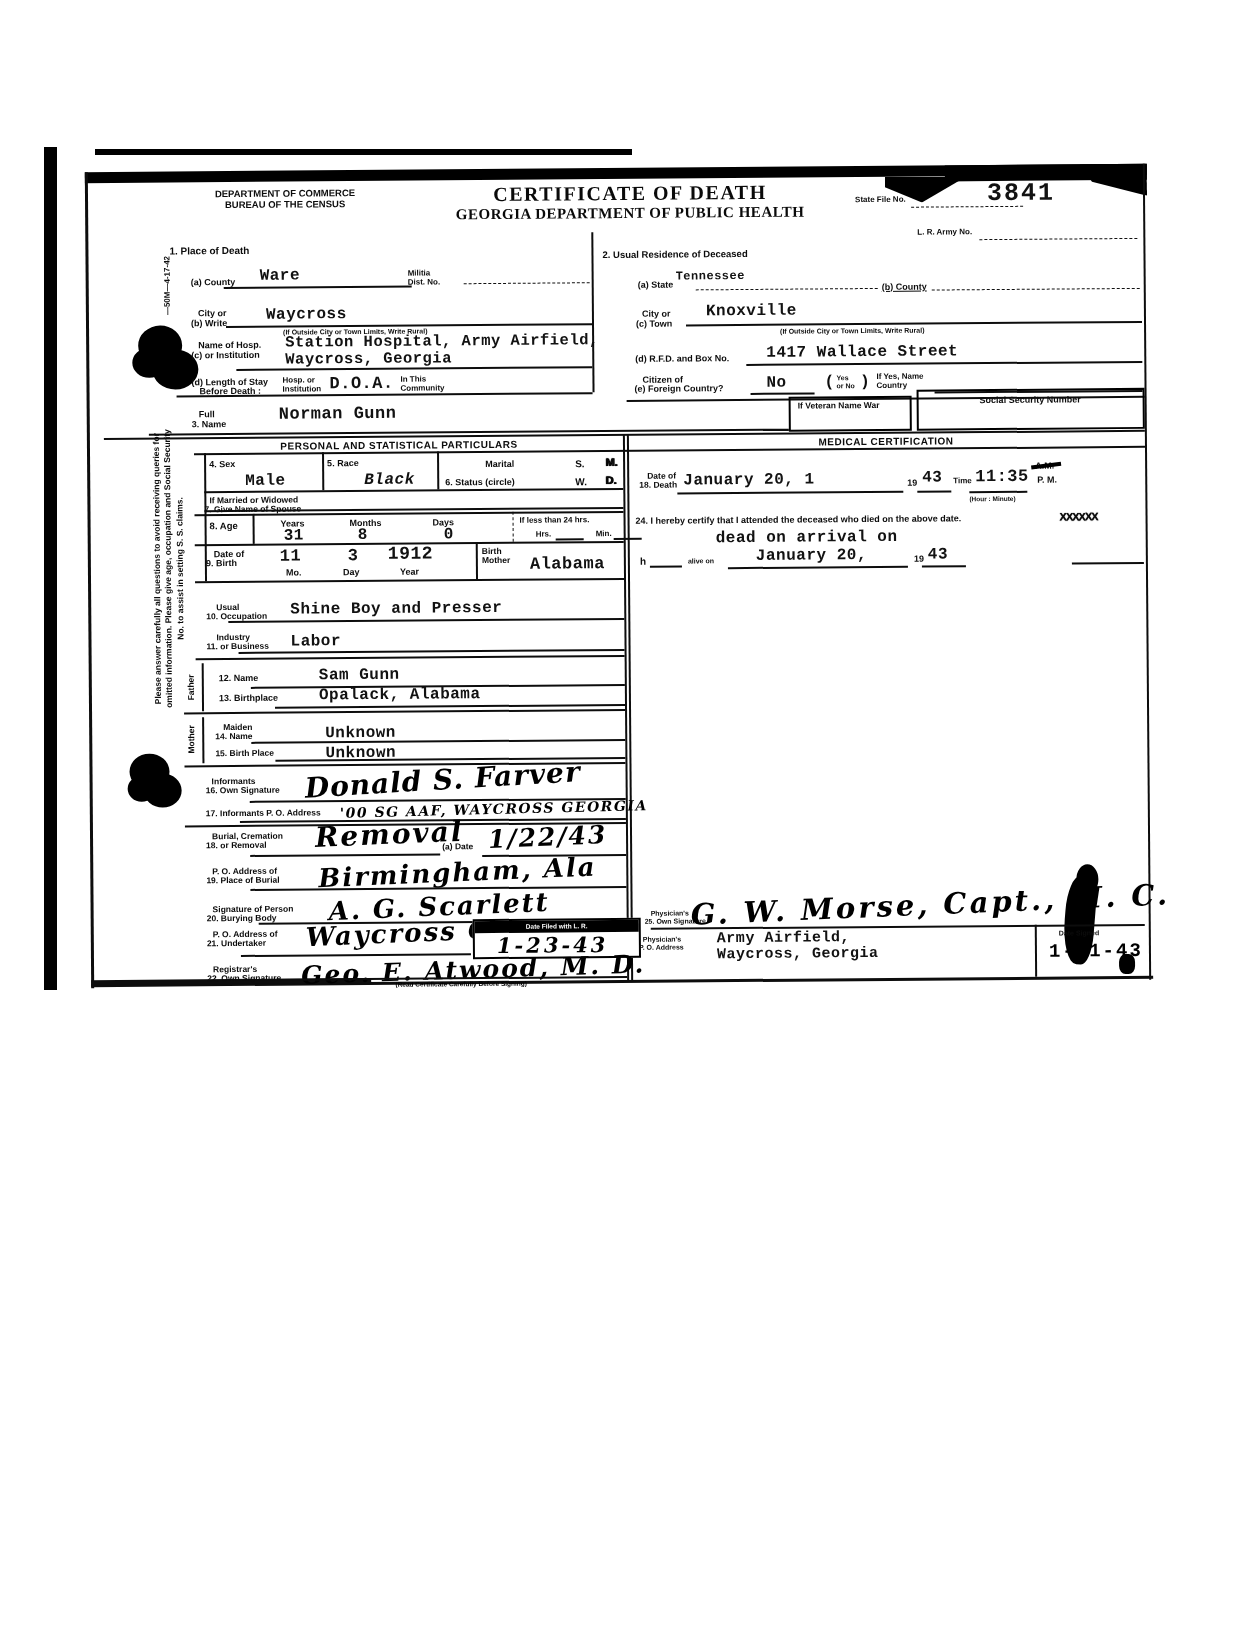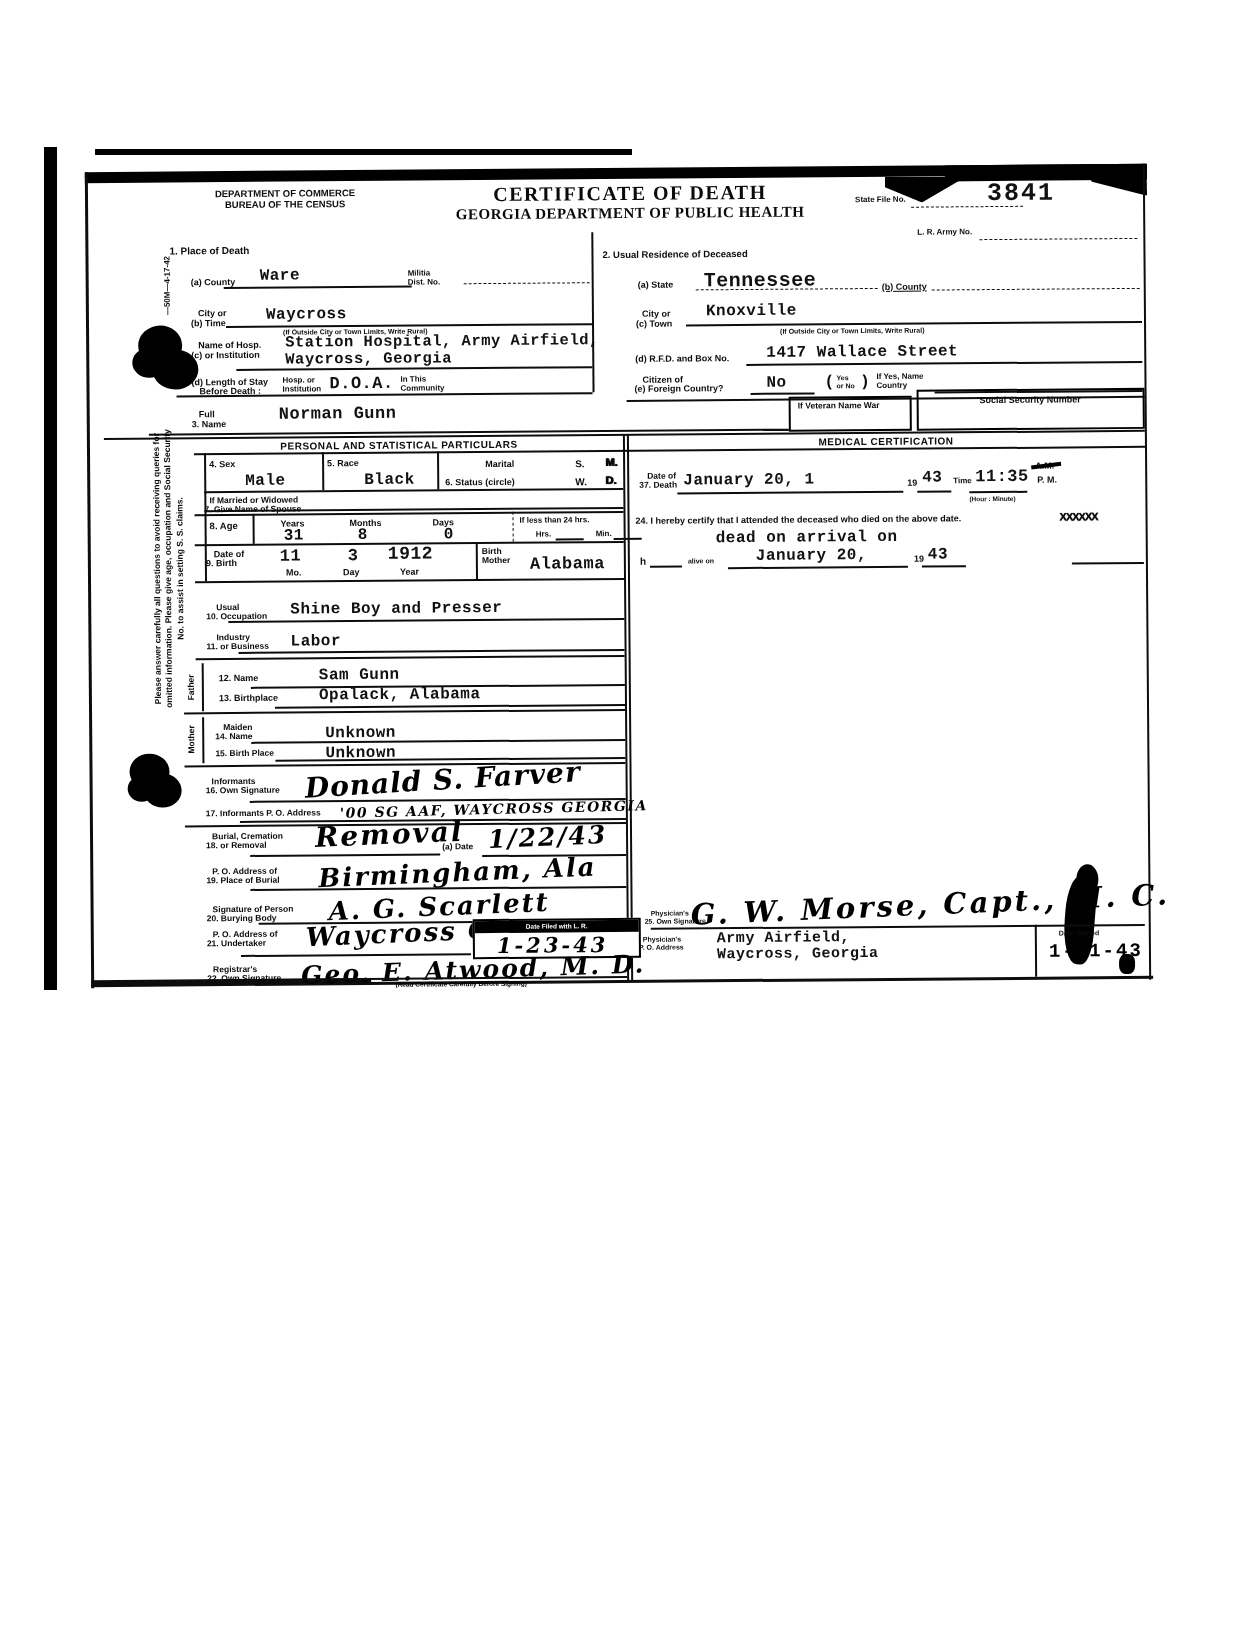--- a/index.html
+++ b/index.html
@@ -71,21 +71,21 @@
 
     <div class="lb lb10" style="left:84px;top:74px;">1. Place of Death</div>
     <div class="lb" style="left:105px;top:106px;">(a) County</div>
     <div class="tw" style="left:174px;top:96px;font-size:16px;">Ware</div>
     <div class="hl" style="left:138px;top:116px;width:188px;"></div>
     <div class="lb lb8" style="left:322px;top:100px;">Militia</div>
     <div class="lb lb8" style="left:322px;top:109px;">Dist. No.</div>
     <div class="dash" style="left:378px;top:114px;width:126px;"></div>
 
     <div class="lb" style="left:112px;top:137px;">City or</div>
-    <div class="lb" style="left:105px;top:147px;">(b) Time</div>
+    <div class="lb" style="left:105px;top:147px;">(b) Write</div>
     <div class="tw" style="left:180px;top:135px;font-size:16px;">Waycross</div>
     <div class="hl" style="left:140px;top:155px;width:366px;"></div>
     <div class="lb lb7" style="left:197px;top:158px;">(If Outside City or Town Limits, Write Rural)</div>
 
     <div class="lb" style="left:112px;top:169px;">Name of Hosp.</div>
     <div class="lb" style="left:105px;top:179px;">(c) or Institution</div>
     <div class="tw" style="left:199px;top:163px;font-size:15.5px;">Station Hospital, Army Airfield,</div>
     <div class="tw" style="left:199px;top:180px;font-size:15.5px;">Waycross, Georgia</div>
     <div class="hl" style="left:150px;top:198px;width:356px;"></div>
 
@@ -95,21 +95,21 @@
     <div class="lb lb8" style="left:196px;top:215px;">Institution</div>
     <div class="tw" style="left:243px;top:204px;font-size:17px;">D.O.A.</div>
     <div class="lb lb8" style="left:314px;top:206px;">In This</div>
     <div class="lb lb8" style="left:314px;top:215px;">Community</div>
     <div class="hl h2" style="left:90px;top:224px;width:416px;"></div>
 
     <div class="vl" style="left:506px;top:64px;height:160px;"></div>
 
     <div class="lb" style="left:517px;top:82px;font-size:9.5px;">2. Usual Residence of Deceased</div>
     <div class="lb" style="left:552px;top:112px;">(a) State</div>
-    <div class="tw" style="left:618px;top:102px;font-size:20px;">Tennessee</div>
+    <div class="tw" style="left:590px;top:102px;font-size:12px;">Tennessee</div>
     <div class="dash" style="left:610px;top:122px;width:182px;"></div>
     <div class="lb" style="left:796px;top:116px;text-decoration:underline;">(b) County</div>
     <div class="dash" style="left:846px;top:124px;width:208px;"></div>
 
     <div class="lb" style="left:556px;top:141px;">City or</div>
     <div class="lb" style="left:550px;top:151px;">(c) Town</div>
     <div class="tw" style="left:620px;top:135px;font-size:16px;">Knoxville</div>
     <div class="hl" style="left:600px;top:157px;width:456px;"></div>
     <div class="lb lb7" style="left:694px;top:161px;">(If Outside City or Town Limits, Write Rural)</div>
 
@@ -148,21 +148,21 @@
 
     <div class="vl" style="left:536px;top:266px;height:546px;"></div>
     <div class="vl" style="left:540px;top:266px;height:546px;"></div>
 
     <div class="vl" style="left:117px;top:282px;height:128px;"></div>
     <div class="vl" style="left:235px;top:282px;height:38px;"></div>
     <div class="vl" style="left:350px;top:282px;height:38px;"></div>
     <div class="lb" style="left:122px;top:288px;">4. Sex</div>
     <div class="tw" style="left:158px;top:301px;font-size:16px;">Male</div>
     <div class="lb" style="left:240px;top:288px;">5. Race</div>
-    <div class="tw" style="left:277px;top:301px;font-size:16px;">Black</div>
+    <div class="tw" style="left:277px;top:301px;font-size:16px;font-style:italic;">Black</div>
     <div class="lb" style="left:398px;top:290px;">Marital</div>
     <div class="lb" style="left:358px;top:308px;">6. Status (circle)</div>
     <div class="lb" style="left:488px;top:290px;font-size:10px;">S.</div>
     <div class="lb lb11" style="left:518px;top:288px;text-shadow:0 0 1px #000,1px 0 0 #000;">M.</div>
     <div class="lb" style="left:488px;top:308px;font-size:10px;">W.</div>
     <div class="lb lb11" style="left:518px;top:306px;text-shadow:0 0 1px #000,1px 0 0 #000;">D.</div>
     <div class="hl" style="left:117px;top:320px;width:419px;"></div>
 
     <div class="lb lb85" style="left:122px;top:325px;">If Married or Widowed</div>
     <div class="lb lb85" style="left:117px;top:334px;">7. Give Name of Spouse</div>
@@ -269,21 +269,21 @@
     </div>
     <div class="hl" style="left:150px;top:784px;width:230px;"></div>
 
     <div class="lb lb85" style="left:122px;top:794px;">Registrar's</div>
     <div class="lb lb85" style="left:116px;top:803px;">22. Own Signature</div>
     <div class="hw" style="left:210px;top:786px;font-size:25px;transform:rotate(-1.5deg);letter-spacing:2px;">Geo. E. Atwood, M. D.</div>
     <div class="hl" style="left:160px;top:808px;width:376px;"></div>
     <div class="lb lb6 ctr" style="left:250px;top:811px;width:240px;color:#000;">(Read Certificate Carefully Before Signing)</div>
 
     <div class="lb lb85" style="left:560px;top:304px;">Date of</div>
-    <div class="lb lb85" style="left:552px;top:313px;">37. Death</div>
+    <div class="lb lb85" style="left:552px;top:313px;">18. Death</div>
     <div class="tw" style="left:596px;top:304px;font-size:16px;">January 20, 1</div>
     <div class="hl" style="left:590px;top:325px;width:226px;"></div>
     <div class="lb" style="left:820px;top:312px;">19</div>
     <div class="tw" style="left:835px;top:303px;font-size:16px;">43</div>
     <div class="hl" style="left:830px;top:325px;width:34px;"></div>
     <div class="lb lb8" style="left:866px;top:312px;">Time</div>
     <div class="tw" style="left:888px;top:302px;font-size:17px;">11:35</div>
     <div class="hl" style="left:882px;top:326px;width:58px;"></div>
     <div class="lb lb6" style="left:882px;top:330px;">(Hour : Minute)</div>
     <div class="lb strike" style="left:948px;top:296px;">A.M.</div>

